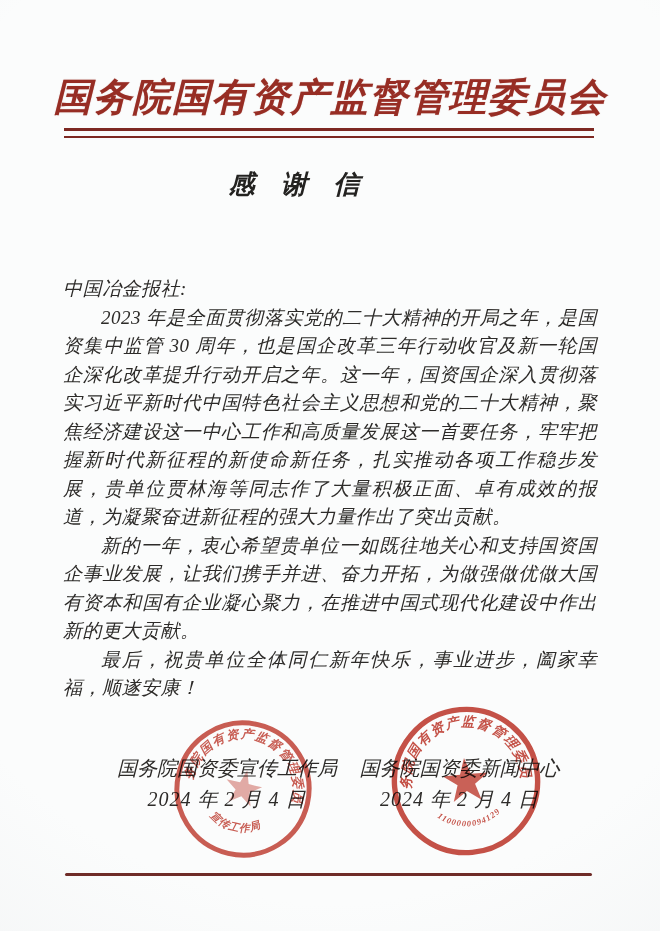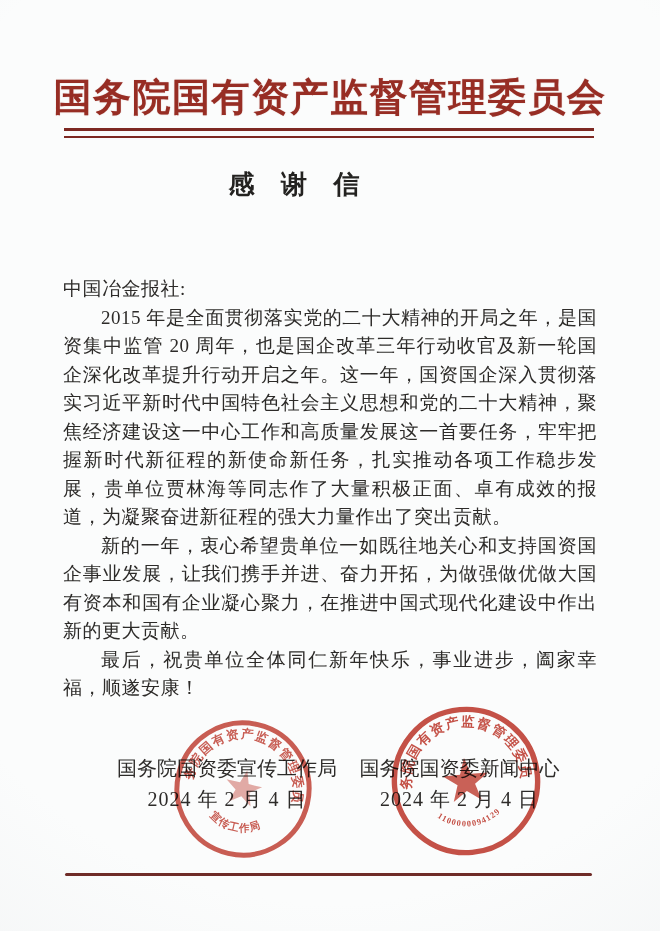--- a/index.html
+++ b/index.html
@@ -3,21 +3,21 @@
 <meta charset="utf-8">
 <style>
   html,body{margin:0;padding:0;}
   body{
     width:660px;height:931px;position:relative;overflow:hidden;
     background:
       radial-gradient(ellipse 130% 100% at 50% 42%, #fbfcfc 55%, #f1f3f4 85%, #e9ebed 100%);
     font-family:"Liberation Serif","DejaVu Serif",serif;
     color:#2d2b29;
   }
-  .page{position:absolute;inset:0;}
+  .page{position:absolute;inset:0;font-style:italic;}
   .org-title{
     position:absolute;top:72px;left:0;width:660px;
     text-align:center;font-size:38px;font-weight:900;
     color:#972d24;letter-spacing:1.5px;white-space:nowrap;
     text-shadow:0 0 1px rgba(151,45,36,.45);
   }
   .double-rule{
     position:absolute;top:128px;left:64px;width:530px;height:3px;
     border-top:3px solid #7d2822;border-bottom:2px solid #7d2822;
     padding-top:2px;box-sizing:content-box;background:transparent;
@@ -60,21 +60,21 @@
 <div class="page">
 
   <div class="org-title">国务院国有资产监督管理委员会</div>
 
   <div class="double-rule"></div>
 
   <div class="doc-title">感 谢 信</div>
 
   <div class="body-text">
     <p class="salutation">中国冶金报社:</p>
-    <p>2015 年是全面贯彻落实党的二十大精神的开局之年，是国资集中监管 20 周年，也是国企改革三年行动收官及新一轮国企深化改革提升行动开启之年。这一年，国资国企深入贯彻落实习近平新时代中国特色社会主义思想和党的二十大精神，聚焦经济建设这一中心工作和高质量发展这一首要任务，牢牢把握新时代新征程的新使命新任务，扎实推动各项工作稳步发展，贵单位贾林海等同志作了大量积极正面、卓有成效的报道，为凝聚奋进新征程的强大力量作出了突出贡献。</p>
+    <p>2023 年是全面贯彻落实党的二十大精神的开局之年，是国资集中监管 30 周年，也是国企改革三年行动收官及新一轮国企深化改革提升行动开启之年。这一年，国资国企深入贯彻落实习近平新时代中国特色社会主义思想和党的二十大精神，聚焦经济建设这一中心工作和高质量发展这一首要任务，牢牢把握新时代新征程的新使命新任务，扎实推动各项工作稳步发展，贵单位贾林海等同志作了大量积极正面、卓有成效的报道，为凝聚奋进新征程的强大力量作出了突出贡献。</p>
     <p>新的一年，衷心希望贵单位一如既往地关心和支持国资国企事业发展，让我们携手并进、奋力开拓，为做强做优做大国有资本和国有企业凝心聚力，在推进中国式现代化建设中作出新的更大贡献。</p>
     <p>最后，祝贵单位全体同仁新年快乐，事业进步，阖家幸福，顺遂安康！</p>
   </div>
 
   <div class="signatures">
     <div class="sig-block sig-left">
       <div>国务院国资委宣传工作局</div>
       <div class="sig-date">2024 年 2 月 4 日</div>
     </div>
     <div class="sig-block sig-right">

